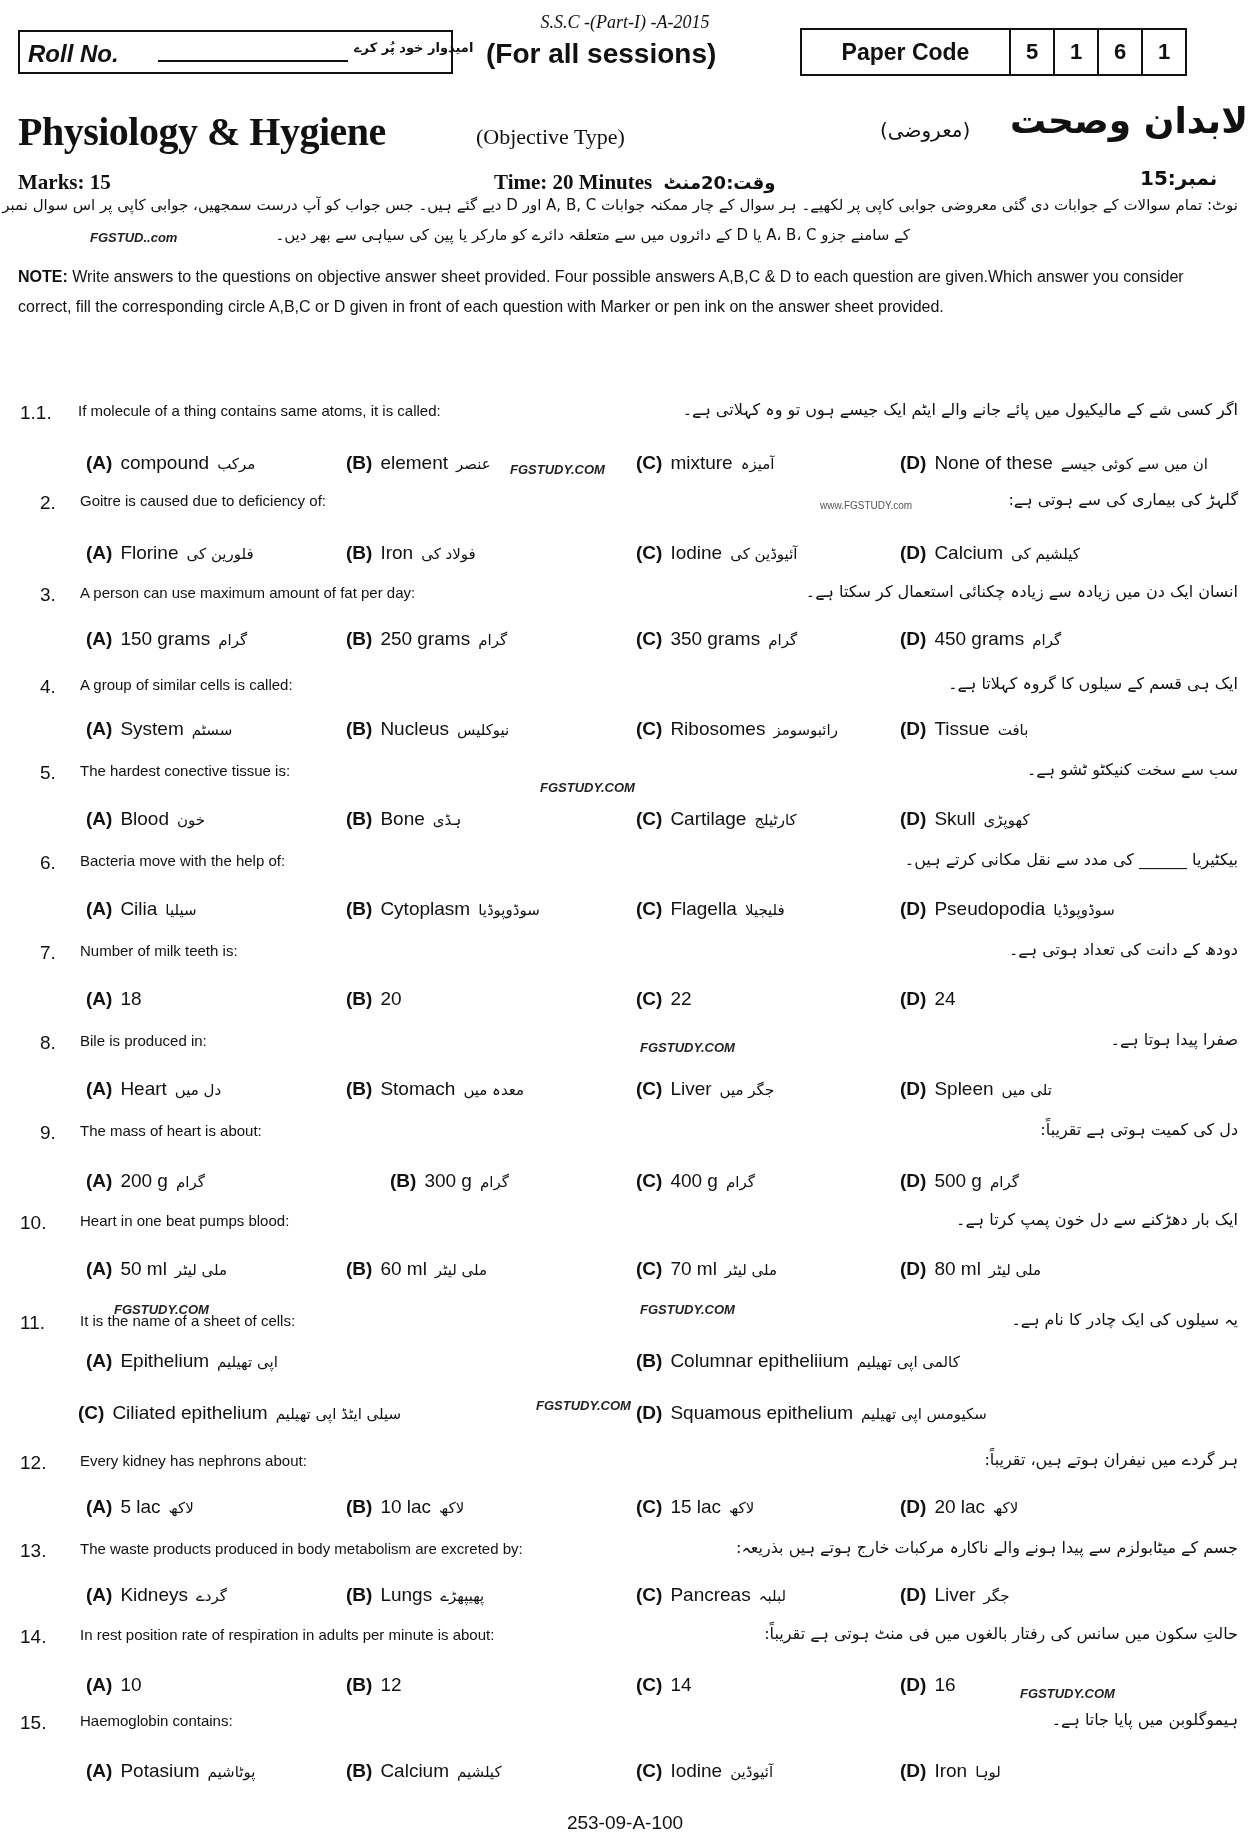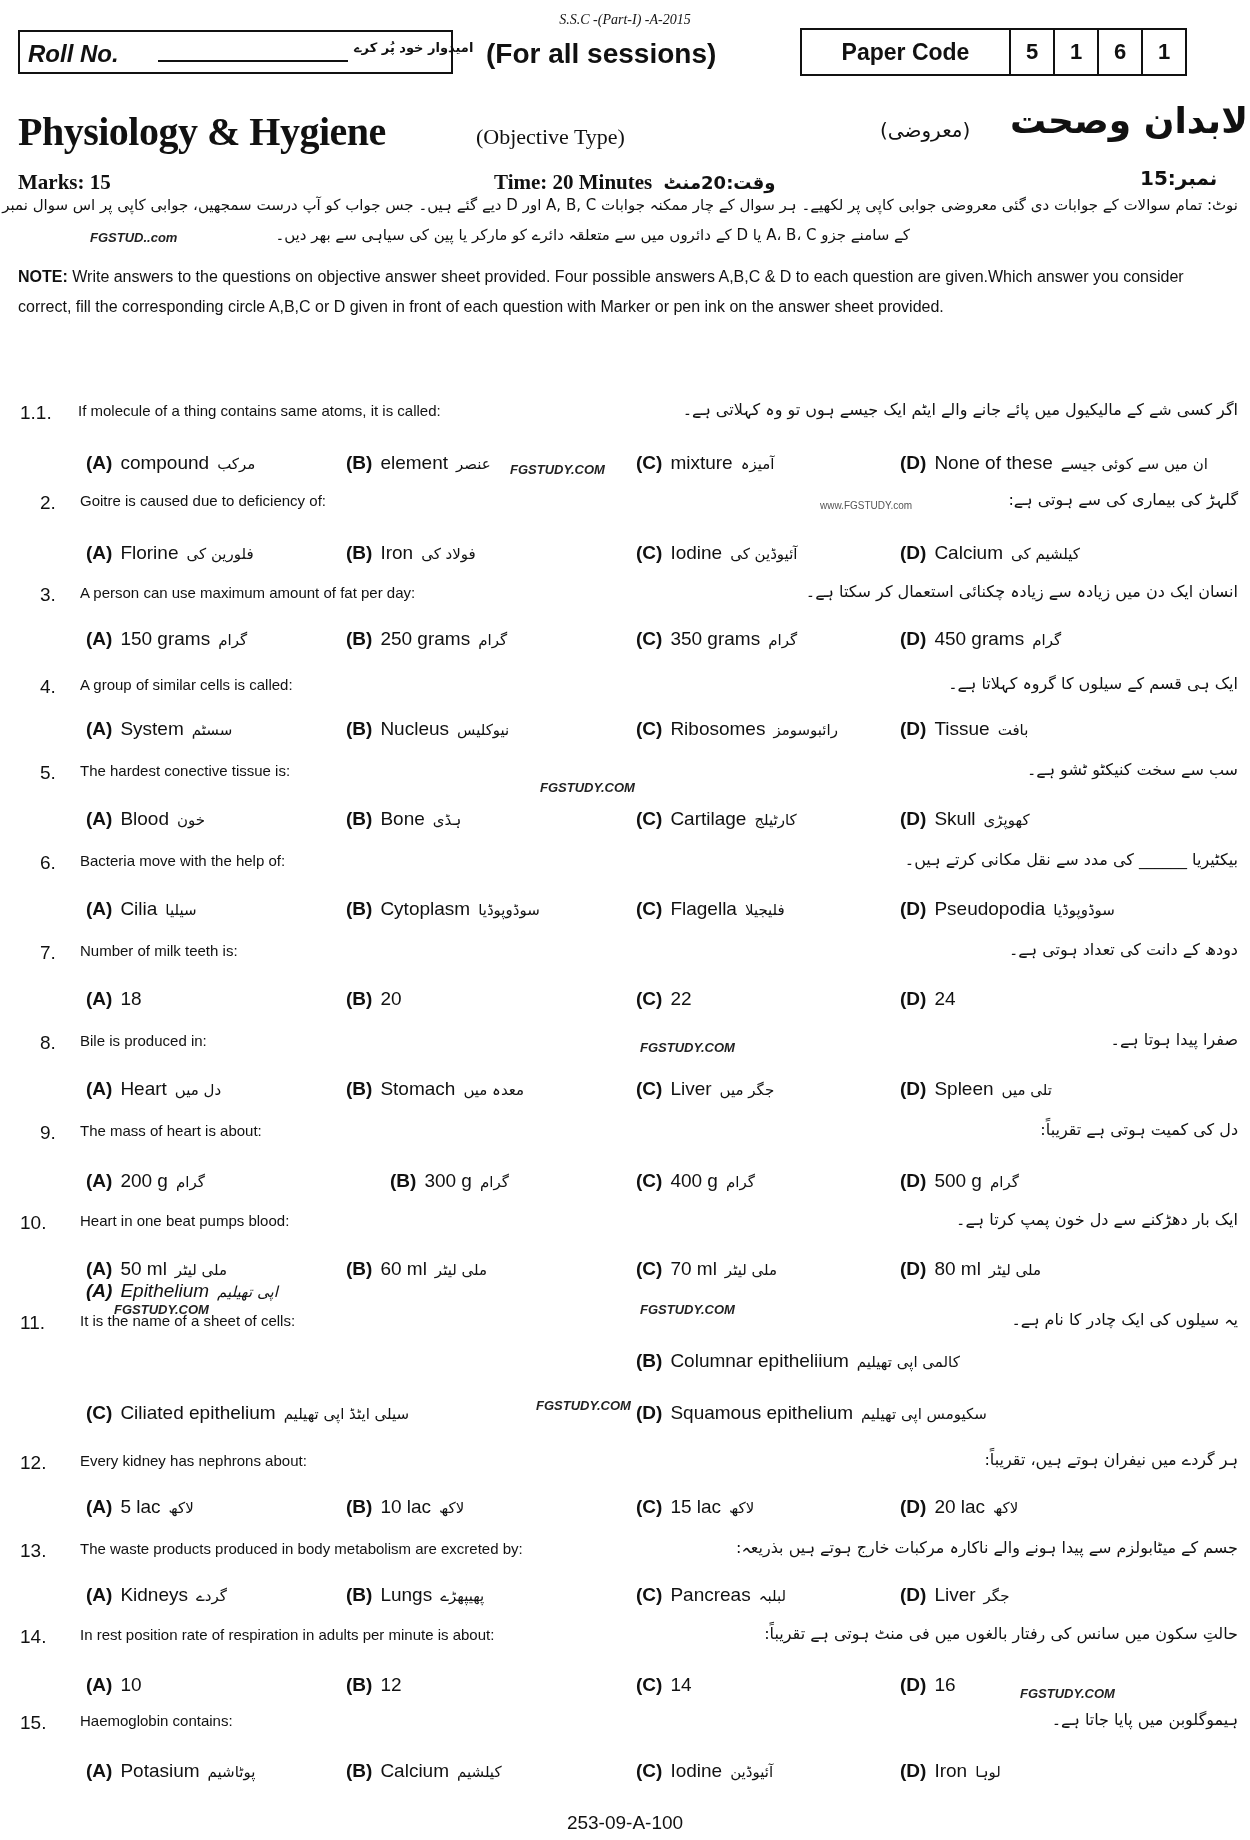--- a/index.html
+++ b/index.html
@@ -1,20 +1,20 @@
 <!DOCTYPE html>
 <html><head>
 <meta charset="utf-8">
 <style>
   html, body { margin: 0; padding: 0; background: #ffffff; }
   body { width: 1250px; height: 1840px; position: relative; overflow: hidden; color: #111; font-family: "Liberation Sans", sans-serif; }
   .abs { position: absolute; white-space: nowrap; }
   .urdu { font-family: "DejaVu Sans", sans-serif; direction: rtl; unicode-bidi: embed; }
 
-  .top-code { top: 12px; left: 0; width: 1250px; text-align: center; font-family: "Liberation Serif", serif; font-style: italic; font-size: 14px; }
+  .top-code { top: 12px; left: 0; width: 1250px; text-align: center; font-family: "Liberation Serif", serif; font-style: italic; font-size: 18px; }
 
   .roll-box { top: 30px; left: 18px; width: 435px; height: 44px; border: 2px solid #111; box-sizing: border-box; }
   .roll-label { top: 8px; left: 8px; font-size: 24px; font-weight: bold; font-style: italic; }
   .roll-line { top: 28px; left: 138px; width: 190px; border-bottom: 2px solid #111; }
   .roll-urdu { top: 8px; left: 334px; font-size: 13px; font-weight: bold; }
 
   .sessions { top: 38px; left: 486px; font-size: 28px; font-weight: bold; }
 
   .paper-code { top: 28px; left: 800px; height: 48px; border: 2px solid #111; display: flex; box-sizing: border-box; }
   .pc-label { width: 207px; font-size: 23px; font-weight: bold; display: flex; align-items: center; justify-content: center; border-right: 2px solid #111; }
@@ -178,23 +178,23 @@
       <span class="q-urdu urdu" style="top: 1210px;">ایک بار دھڑکنے سے دل خون پمپ کرتا ہے۔</span>
       <span class="opt" style="left: 86px; top: 1258px;"><span class="lt">(A)</span><span>50 ml</span><span class="ur">ملی لیٹر</span></span>
       <span class="opt" style="left: 346px; top: 1258px;"><span class="lt">(B)</span><span>60 ml</span><span class="ur">ملی لیٹر</span></span>
       <span class="opt" style="left: 636px; top: 1258px;"><span class="lt">(C)</span><span>70 ml</span><span class="ur">ملی لیٹر</span></span>
       <span class="opt" style="left: 900px; top: 1258px;"><span class="lt">(D)</span><span>80 ml</span><span class="ur">ملی لیٹر</span></span>
     </div>
     <div class="q" style="top: 0px;">
       <span class="q-num" style="left: 20px; top: 1312px;">11.</span>
       <span class="q-text" style="left: 80px; top: 1312px;">It is the name of a sheet of cells:</span>
       <span class="q-urdu urdu" style="top: 1310px;">یہ سیلوں کی ایک چادر کا نام ہے۔</span>
-      <span class="opt" style="left: 86px; top: 1280px; font-style: italic;"><span class="lt">(A)</span><span>Epithelium</span><span class="ur">اپی تھیلیم</span></span>
+      <span class="opt" style="left: 86px; top: 1350px;"><span class="lt">(A)</span><span>Epithelium</span><span class="ur">اپی تھیلیم</span></span>
       <span class="opt" style="left: 636px; top: 1350px;"><span class="lt">(B)</span><span>Columnar epitheliium</span><span class="ur">کالمی اپی تھیلیم</span></span>
-      <span class="opt" style="left: 86px; top: 1402px;"><span class="lt">(C)</span><span>Ciliated epithelium</span><span class="ur">سیلی ایٹڈ اپی تھیلیم</span></span>
+      <span class="opt" style="left: 78px; top: 1402px;"><span class="lt">(C)</span><span>Ciliated epithelium</span><span class="ur">سیلی ایٹڈ اپی تھیلیم</span></span>
       <span class="opt" style="left: 636px; top: 1402px;"><span class="lt">(D)</span><span>Squamous epithelium</span><span class="ur">سکیومس اپی تھیلیم</span></span>
     </div>
     <div class="q" style="top: 0px;">
       <span class="q-num" style="left: 20px; top: 1452px;">12.</span>
       <span class="q-text" style="left: 80px; top: 1452px;">Every kidney has nephrons about:</span>
       <span class="q-urdu urdu" style="top: 1450px;">ہر گردے میں نیفران ہوتے ہیں، تقریباً:</span>
       <span class="opt" style="left: 86px; top: 1496px;"><span class="lt">(A)</span><span>5 lac</span><span class="ur">لاکھ</span></span>
       <span class="opt" style="left: 346px; top: 1496px;"><span class="lt">(B)</span><span>10 lac</span><span class="ur">لاکھ</span></span>
       <span class="opt" style="left: 636px; top: 1496px;"><span class="lt">(C)</span><span>15 lac</span><span class="ur">لاکھ</span></span>
       <span class="opt" style="left: 900px; top: 1496px;"><span class="lt">(D)</span><span>20 lac</span><span class="ur">لاکھ</span></span>

